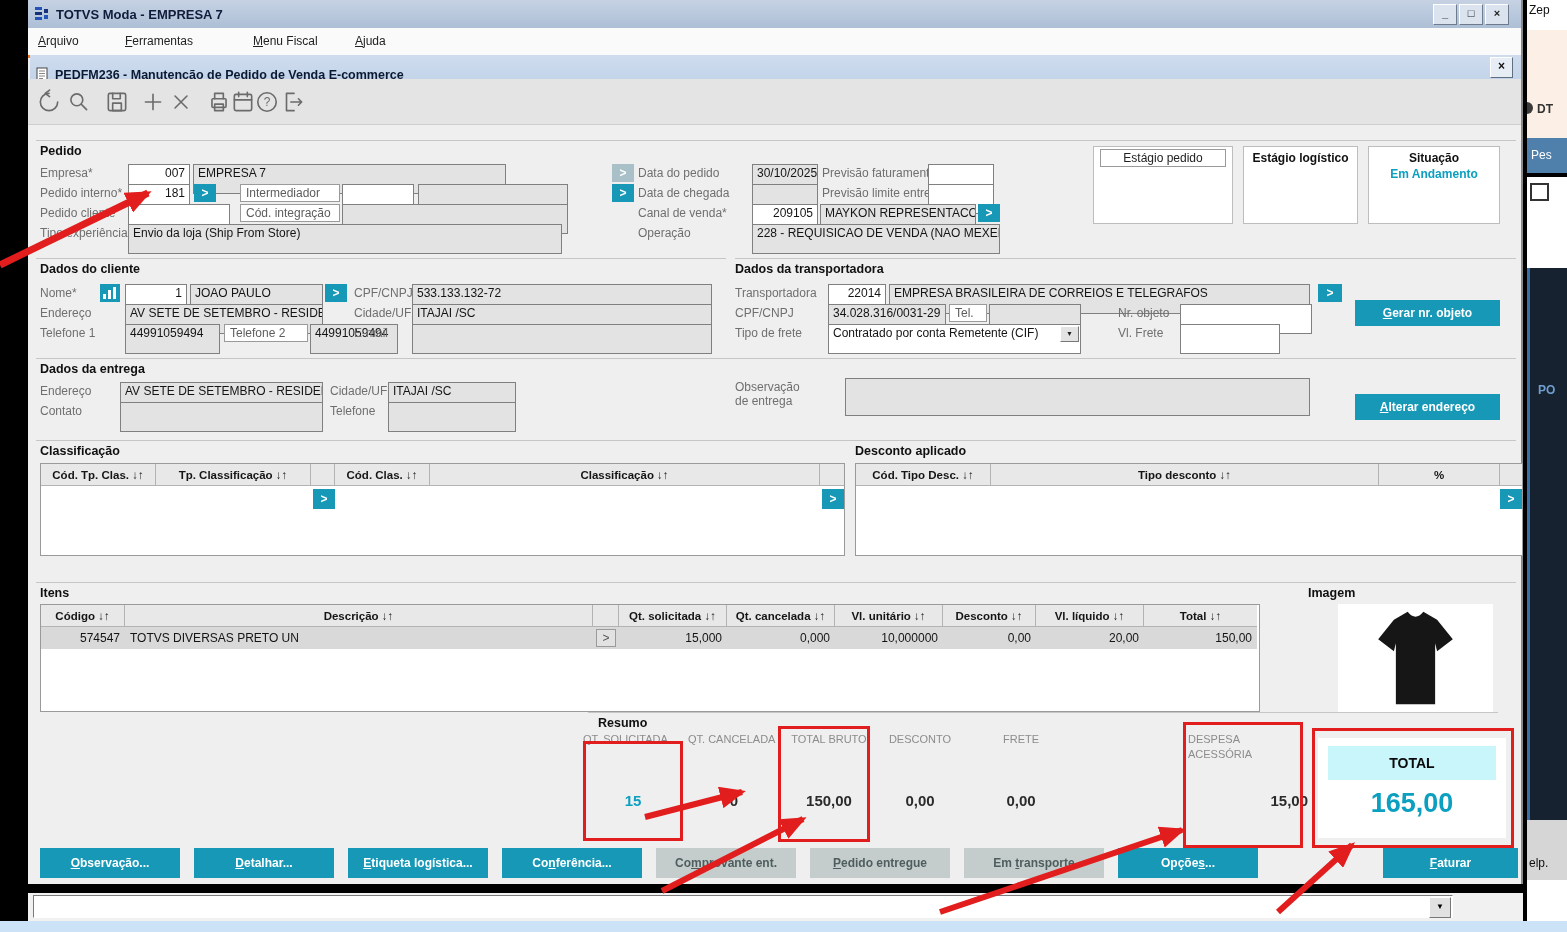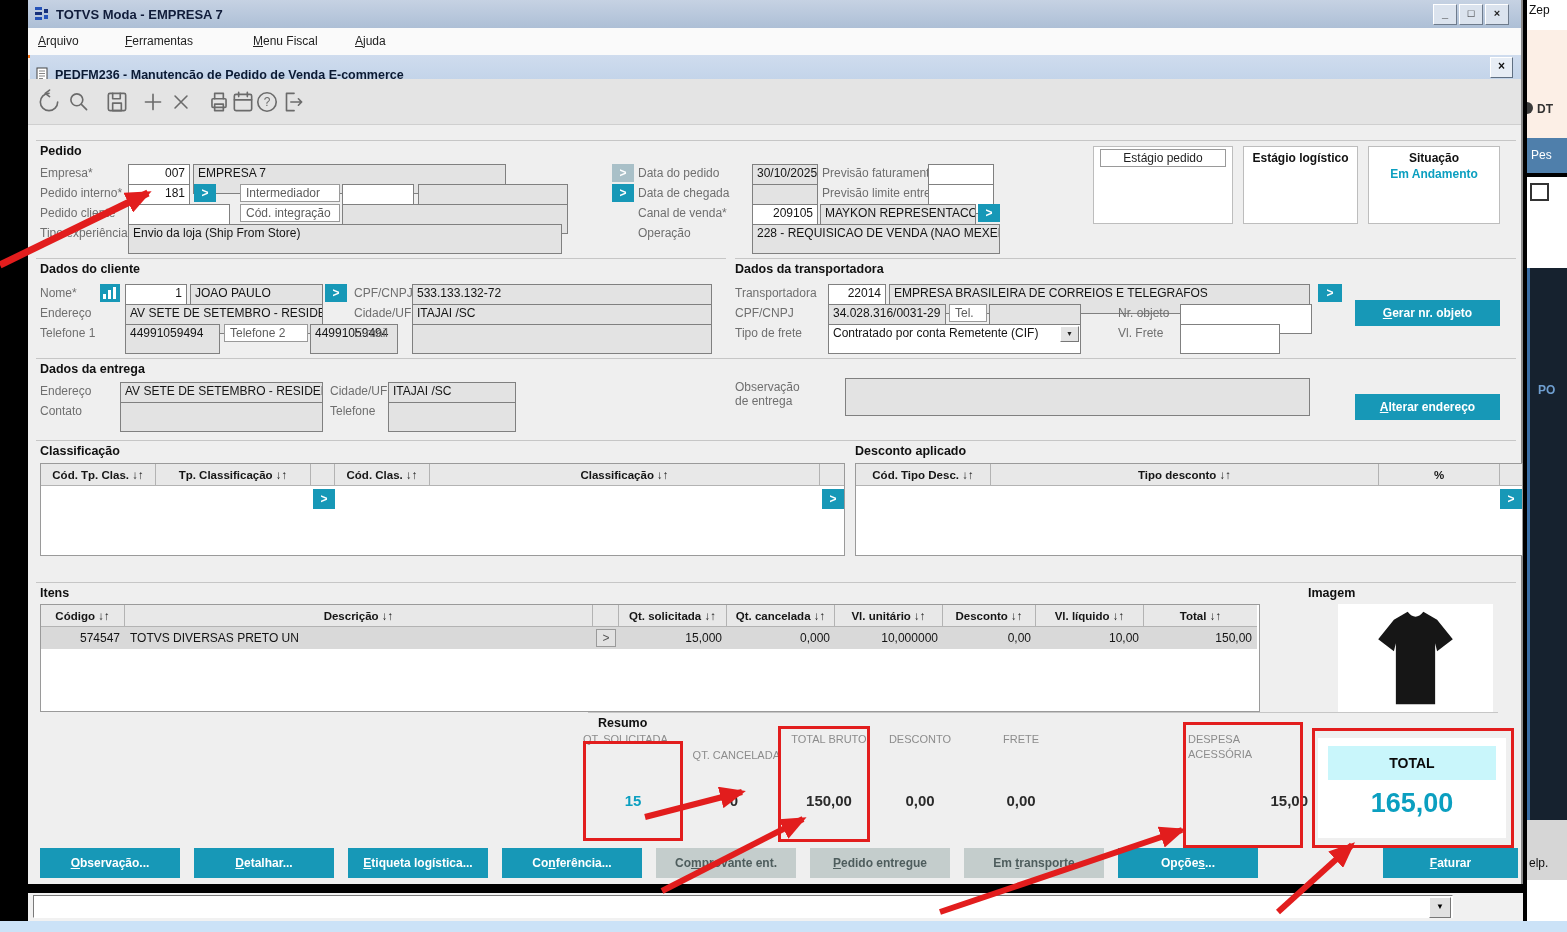--- a/index.html
+++ b/index.html
@@ -328,39 +328,39 @@
       <div class="trow">
         <div class="td r" style="width:84px">574547</div>
         <div class="td" style="width:468px">TOTVS DIVERSAS PRETO UN</div>
         <div class="td" style="width:26px;padding:0;justify-content:center;background:#d9d9d9">
             <span class="chev grey" style="position:static;width:20px;height:18px;line-height:16px">&gt;</span>
           </div>
         <div class="td r" style="width:108px">15,000</div>
         <div class="td r" style="width:108px">0,000</div>
         <div class="td r" style="width:108px">10,000000</div>
         <div class="td r" style="width:93px">0,00</div>
-        <div class="td r" style="width:108px">10,00</div>
+        <div class="td r" style="width:108px">20,00</div>
         <div class="td r" style="width:113px">150,00</div>
       </div>
     </div>
 
     <div class="gtitle" style="left:1280px;top:586px">Imagem</div>
     <div class="panel" style="left:1310px;top:604px;width:155px;height:108px;border:none">
       <svg viewBox="0 0 120 110" width="155" height="108">
         <path d="M38 16 L52 8 Q60 18 68 8 L82 16 L98 36 L82 48 L80 40 L80 102 L40 102 L40 40 L38 48 L22 36 Z" fill="#161616"></path>
       </svg>
     </div>
 
     <div class="sep" style="left:560px;top:712px;width:910px"></div>
     <div class="gtitle" style="left:570px;top:716px">Resumo</div>
 
     <span class="rlbl" style="left:555px;top:733px;width:100px;text-align:left">QT. SOLICITADA</span>
     <span class="rval teal" style="left:555px;top:792px;width:100px">15</span>
 
-    <span class="rlbl" style="left:660px;top:749px;width:92px;text-align:right">QT. CANCELADA</span>
+    <span class="rlbl" style="left:660px;top:733px;width:92px;text-align:left">QT. CANCELADA</span>
     <span class="rval" style="left:660px;top:792px;width:92px">0</span>
 
     <span class="rlbl" style="left:755px;top:733px;width:92px;text-align:center">TOTAL BRUTO</span>
     <span class="rval" style="left:755px;top:792px;width:92px">150,00</span>
 
     <span class="rlbl" style="left:852px;top:733px;width:80px;text-align:center">DESCONTO</span>
     <span class="rval" style="left:852px;top:792px;width:80px">0,00</span>
 
     <span class="rlbl" style="left:965px;top:733px;width:56px;text-align:center">FRETE</span>
     <span class="rval" style="left:965px;top:792px;width:56px">0,00</span>

